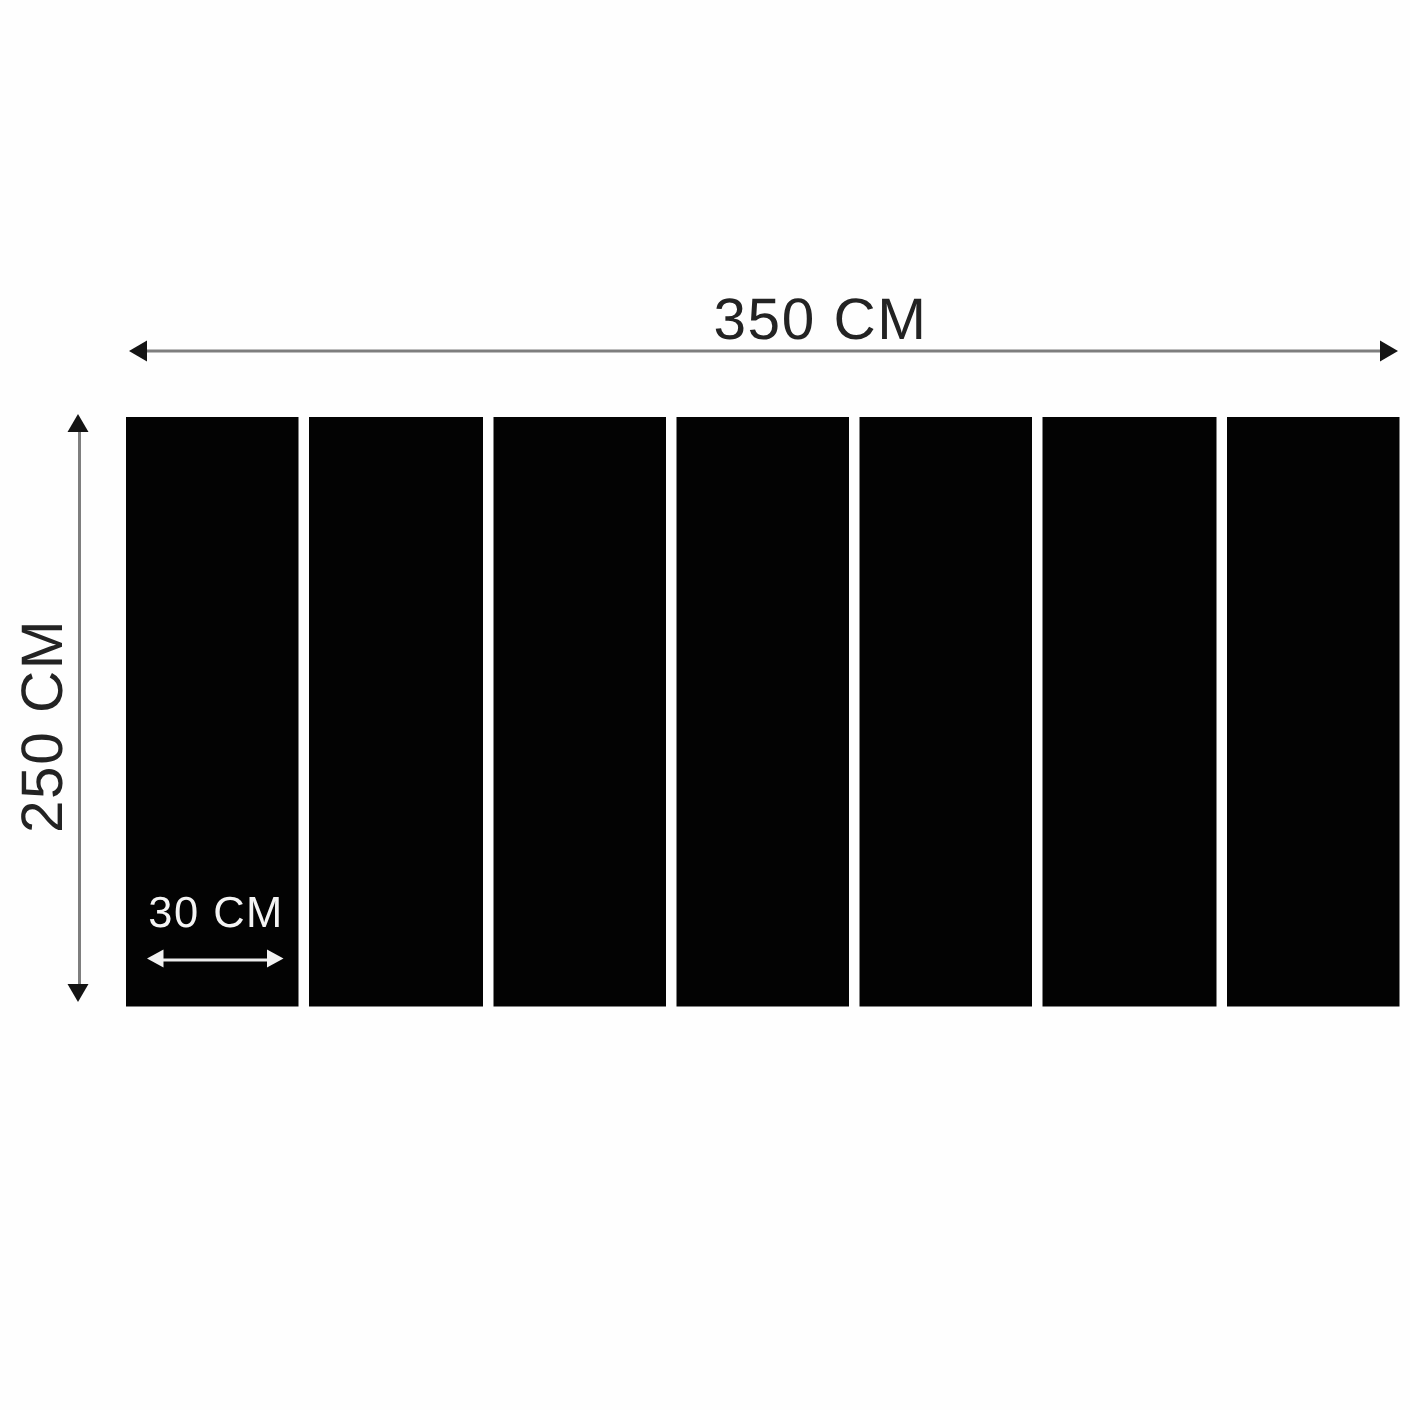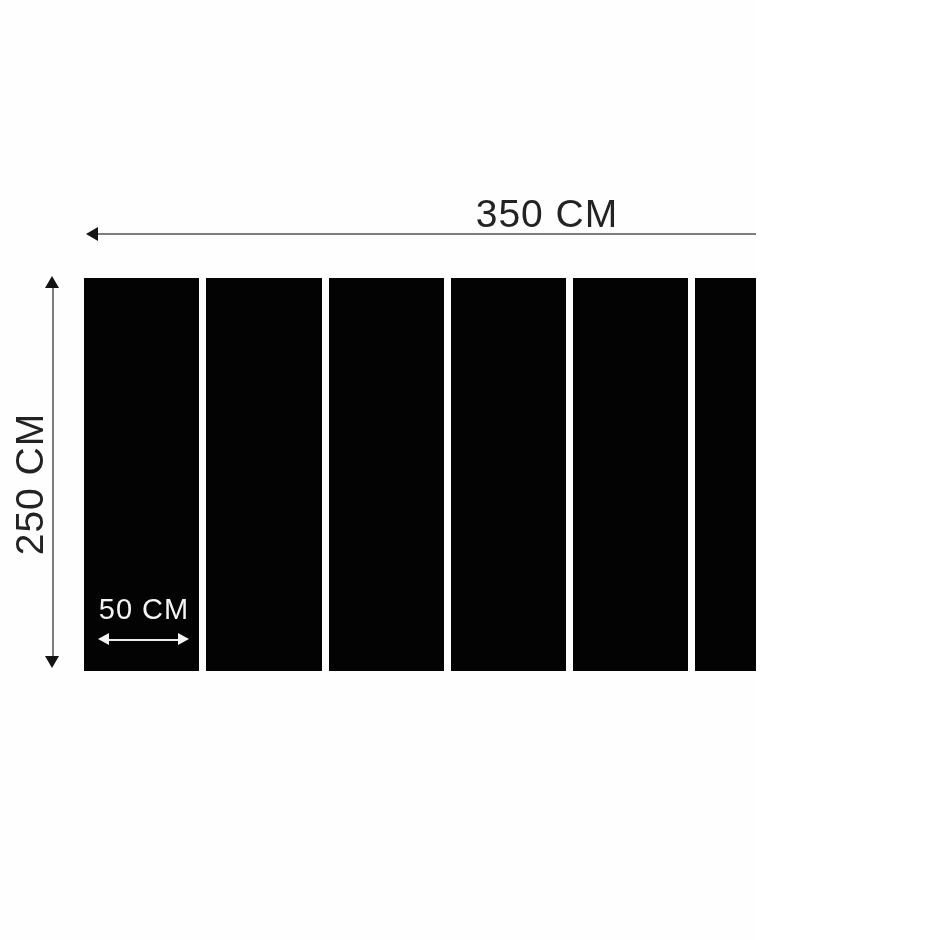--- a/index.html
+++ b/index.html
@@ -3,21 +3,21 @@
 <meta charset="utf-8">
 <style>
   html, body { margin: 0; padding: 0; }
   body {
     width: 940px; height: 940px;
     background: #ffffff;
     font-family: "Liberation Sans", sans-serif;
   }
   .canvas {
     position: relative;
-    width: 756px; height: 940px;
+    width: 940px; height: 940px;
     background: #fefefe;
     overflow: hidden;
   }
 
   
   .dim-label {
     position: absolute;
     color: #232323;
     font-weight: 300;
     letter-spacing: 1px;
@@ -132,18 +132,18 @@
   <div class="panels">
       <div class="panel" style="background: rgb(3, 3, 3);"></div>
       <div class="panel" style="background: rgb(3, 3, 3);"></div>
       <div class="panel" style="background: rgb(3, 3, 3);"></div>
       <div class="panel" style="background: rgb(3, 3, 3);"></div>
       <div class="panel" style="background: rgb(3, 3, 3);"></div>
       <div class="panel" style="background: rgb(3, 3, 3);"></div>
       <div class="panel" style="background: rgb(3, 3, 3);"></div>
     </div>
 
-  <div class="dim-label panel-width-label">50 CM</div>
+  <div class="dim-label panel-width-label">30 CM</div>
   <div class="h-line panel-arrow-line"></div>
   <div class="ah ah-white-left"></div>
   <div class="ah ah-white-right"></div>
 
 </div>
 
 </body></html>

